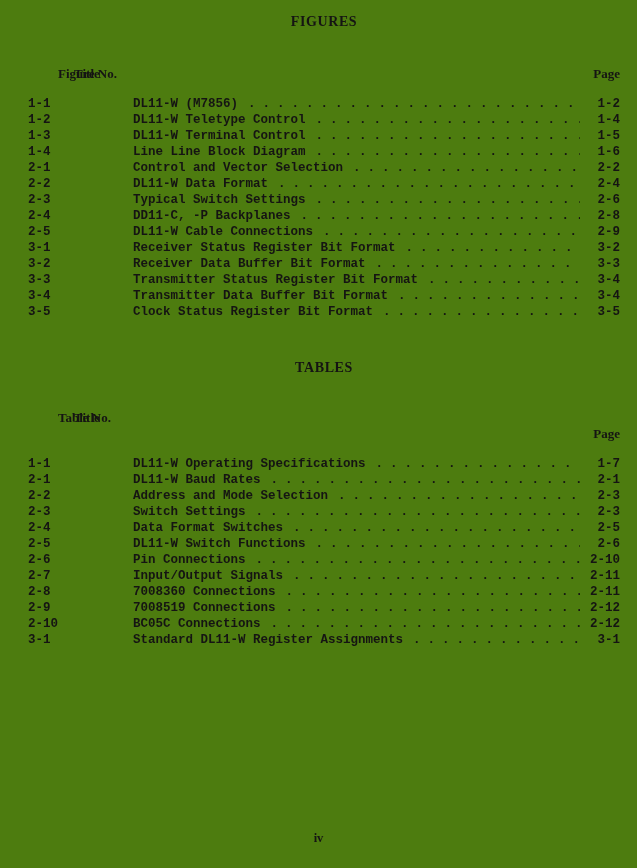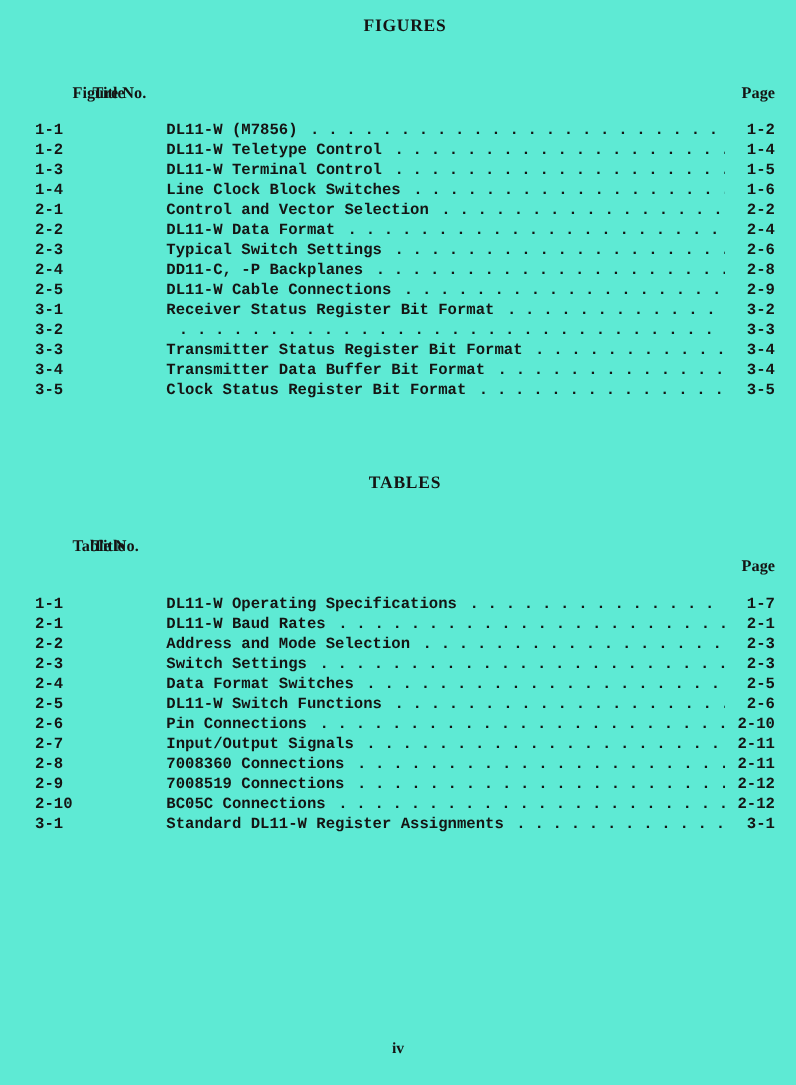--- a/index.html
+++ b/index.html
@@ -5,38 +5,38 @@
   html, body {
     margin: 0;
     padding: 0;
     background: #e8e8e8;
   }
   .page {
     position: relative;
     width: 637px;
     height: 868px;
     margin: 0 auto;
-    background: #5eead4;
+    background: #4d7c0f;
     color: #151413;
     font-family: "Liberation Serif", serif;
     font-weight: bold;
     overflow: hidden;
   }
   .content {
     padding: 14px 17px 0 28px;
   }
   .section-heading {
     margin: 0;
     font-size: 14px;
     line-height: 16px;
     text-align: center;
     letter-spacing: 0.6px;
   }
   .section-heading.tables {
-    margin-top: 59px;
+    margin-top: 40px;
   }
   .toc-header {
     position: relative;
     display: flex;
     margin-top: 36px;
     font-size: 13px;
     line-height: 16px;
     margin-left: 30px;
   }
   .toc-header.tables-header {
@@ -132,21 +132,21 @@
 
   <div class="toc-row">
     <span class="col-no">1-3</span>
     <span class="col-title">DL11-W Terminal Control</span>
     <span class="leader"></span>
     <span class="col-page">1-5</span>
   </div>
 
   <div class="toc-row">
     <span class="col-no">1-4</span>
-    <span class="col-title">Line Clock Block Switches</span>
+    <span class="col-title">Line Line Block Diagram</span>
     <span class="leader"></span>
     <span class="col-page">1-6</span>
   </div>
 
   <div class="toc-row">
     <span class="col-no">2-1</span>
     <span class="col-title">Control and Vector Selection</span>
     <span class="leader"></span>
     <span class="col-page">2-2</span>
   </div>
@@ -181,20 +181,21 @@
 
   <div class="toc-row">
     <span class="col-no">3-1</span>
     <span class="col-title">Receiver Status Register Bit Format</span>
     <span class="leader"></span>
     <span class="col-page">3-2</span>
   </div>
 
   <div class="toc-row">
     <span class="col-no">3-2</span>
+    <span class="col-title">Receiver Data Buffer Bit Format</span>
     <span class="leader"></span>
     <span class="col-page">3-3</span>
   </div>
 
   <div class="toc-row">
     <span class="col-no">3-3</span>
     <span class="col-title">Transmitter Status Register Bit Format</span>
     <span class="leader"></span>
     <span class="col-page">3-4</span>
   </div>

